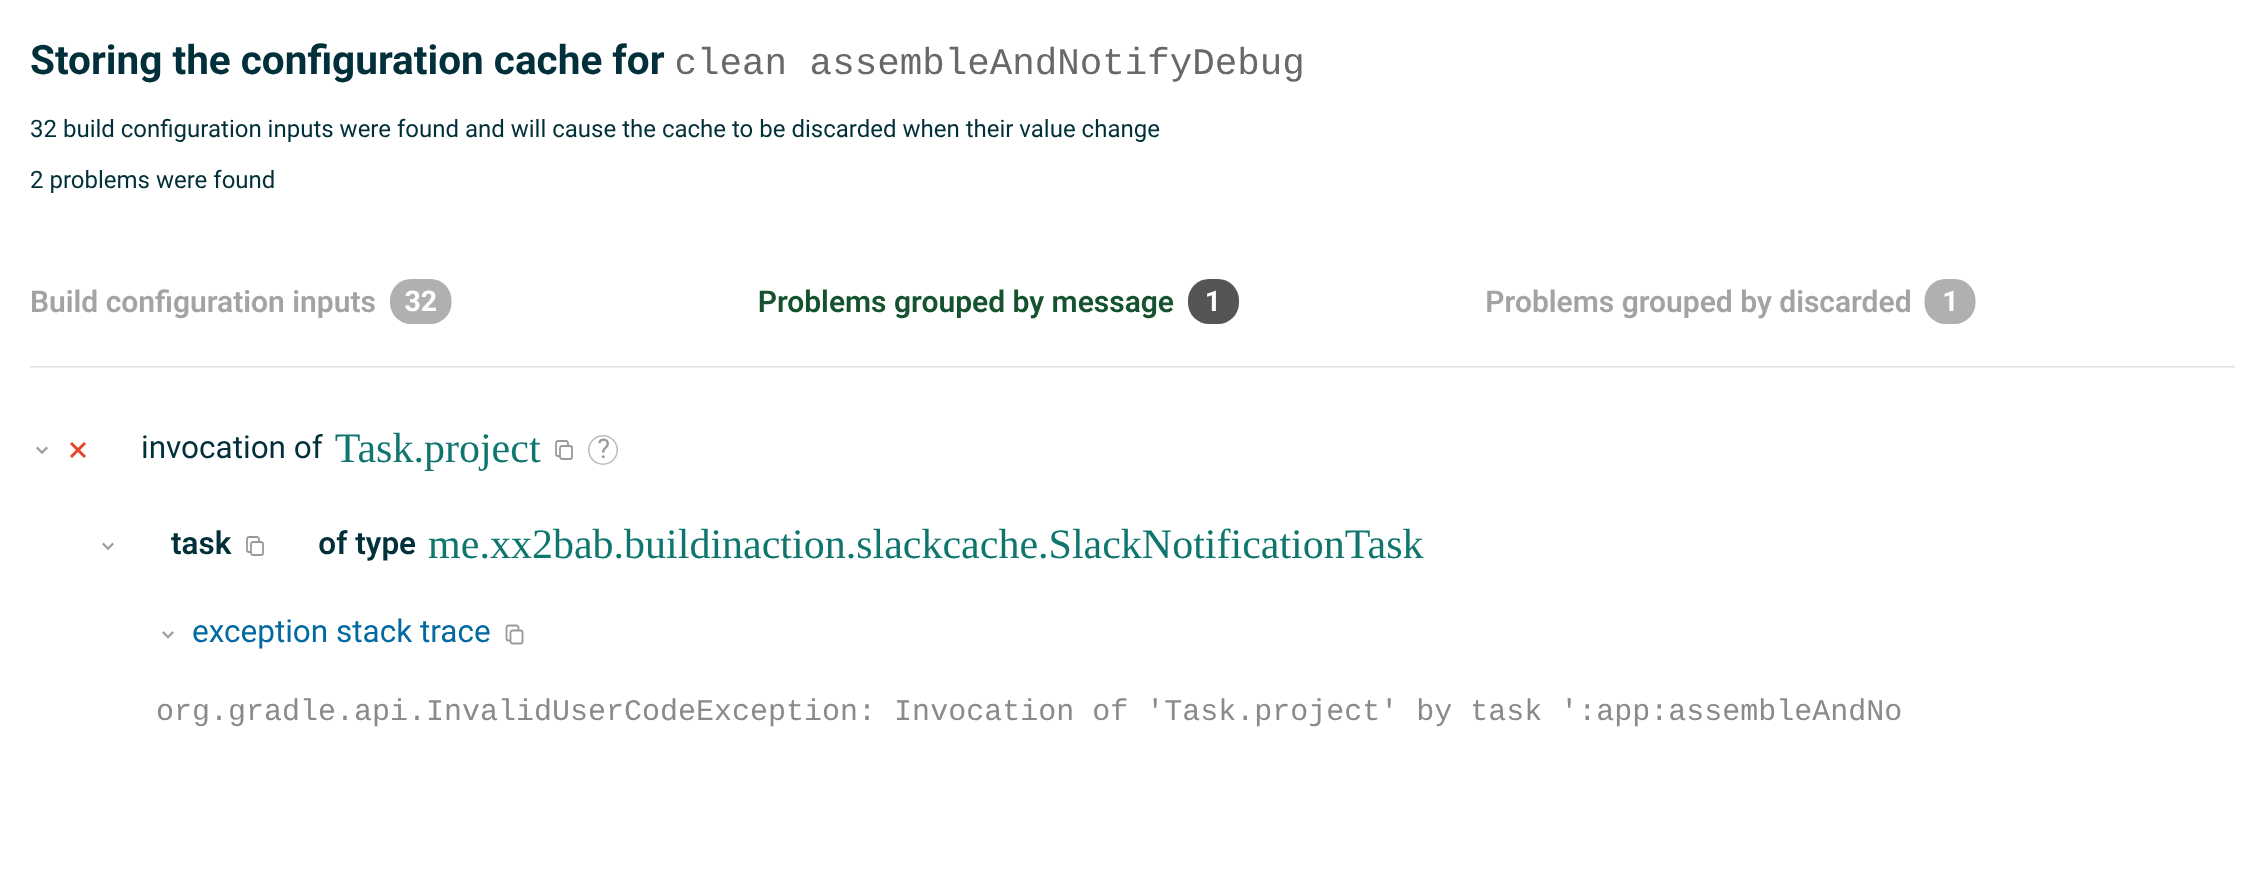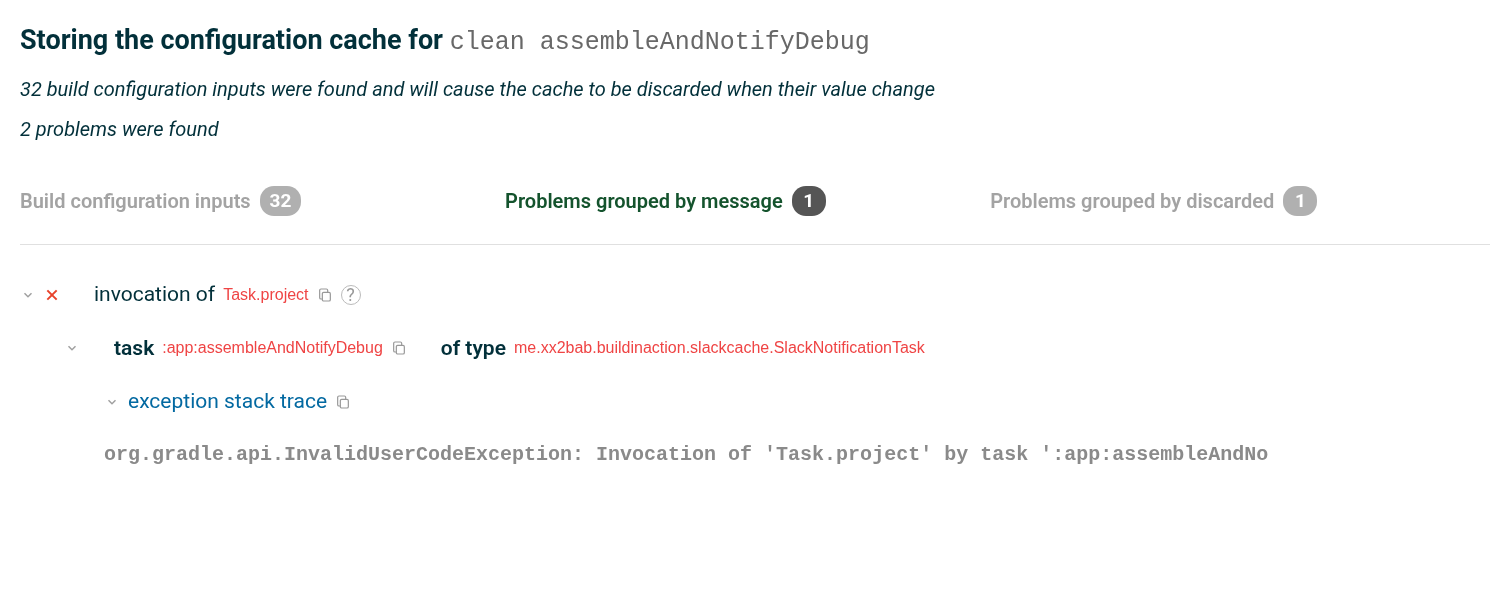--- a/index.html
+++ b/index.html
@@ -18,24 +18,23 @@
       color: #02303a;
       margin-bottom: 12px;
     }
     .header-title .code-inline {
       font-family: "SFMono-Regular", Consolas, "Liberation Mono", Menlo, monospace;
       font-weight: 400;
       color: #686868;
       font-size: 25px;
     }
     .summary-line {
-      font-size: 20px;
+      font-size: 16px;
       color: #02303a;
       margin-bottom: 10px;
-      font-style: italic;
     }
     .tabs {
       display: flex;
       margin-top: 42px;
       border-bottom: 1px solid #e0e0e0;
       padding-bottom: 28px;
     }
     .tab {
       flex: 0 0 auto;
       width: 33%;
@@ -56,20 +55,21 @@
       background: #b0b0b0;
       color: #fff;
       border-radius: 14px;
       min-width: 34px;
       padding: 1px 10px;
       text-align: center;
       font-size: 19px;
       font-weight: 700;
       vertical-align: 1px;
       margin-left: 4px;
+      margin-top: 12px;
     }
     .tab.active .badge {
       background: #555;
     }
     .tree {
       margin-top: 34px;
       white-space: nowrap;
     }
     .tree-row {
       display: flex;
@@ -86,23 +86,23 @@
       display: inline-flex;
       width: 16px;
       justify-content: center;
     }
     .x-icon {
       color: #e8422a;
       font-weight: 700;
       font-size: 20px;
     }
     .code-lit {
-      font-family: Liberation Sans, sans-serif;
-      color: #ef4444;
-      font-size: 16px;
+      font-family: Liberation Serif, serif;
+      color: #0f766e;
+      font-size: 28px;
     }
     .copy-icon {
       color: #999;
       font-size: 17px;
       cursor: pointer;
     }
     .help-icon {
       color: #999;
       font-size: 18px;
       cursor: pointer;
@@ -117,21 +117,20 @@
     }
     .strong-txt { color:#02303a;margin-left:26px; }
     .exc-label { color:#0369a1; font-weight:400; }
     .stack-trace {
       font-family: "SFMono-Regular", Consolas, "Liberation Mono", Menlo, monospace;
       color: #8a8a8a;
       font-size: 20px;
       padding-left: 84px;
       white-space: pre;
       overflow: hidden;
-      font-weight: bold;
     }
     svg { display:block; }
   </style>
 </head>
 <body>
 
 <h1 class="header-title">
   <span>Storing the configuration cache for </span><span class="code-inline">clean assembleAndNotifyDebug</span>
 </h1>
 
@@ -178,21 +177,20 @@
     <span class="help-icon">?</span>
   </div>
 
   <div class="tree-row indent-1">
     <span class="chevron">
       <svg width="14" height="14" viewBox="0 0 24 24" fill="none" stroke="#a0a0a0" stroke-width="2.5">
           <polyline points="6 9 12 15 18 9"></polyline>
         </svg>
     </span>
     <span class="strong-txt" style="font-weight:600">task</span>
-    <span class="code-lit">:app:assembleAndNotifyDebug</span>
     <span class="copy-icon">
       <svg width="16" height="16" viewBox="0 0 24 24" fill="none" stroke="#999" stroke-width="1.8">
           <rect x="8" y="8" width="12" height="13" rx="2"></rect>
           <path d="M16 8V5a2 2 0 0 0-2-2H6a2 2 0 0 0-2 2v11a2 2 0 0 0 2 2h2"></path>
         </svg>
     </span>
     <span class="strong-txt" style="font-weight:600"> of type </span>
     <span class="code-lit">me.xx2bab.buildinaction.slackcache.SlackNotificationTask</span>
   </div>
 

